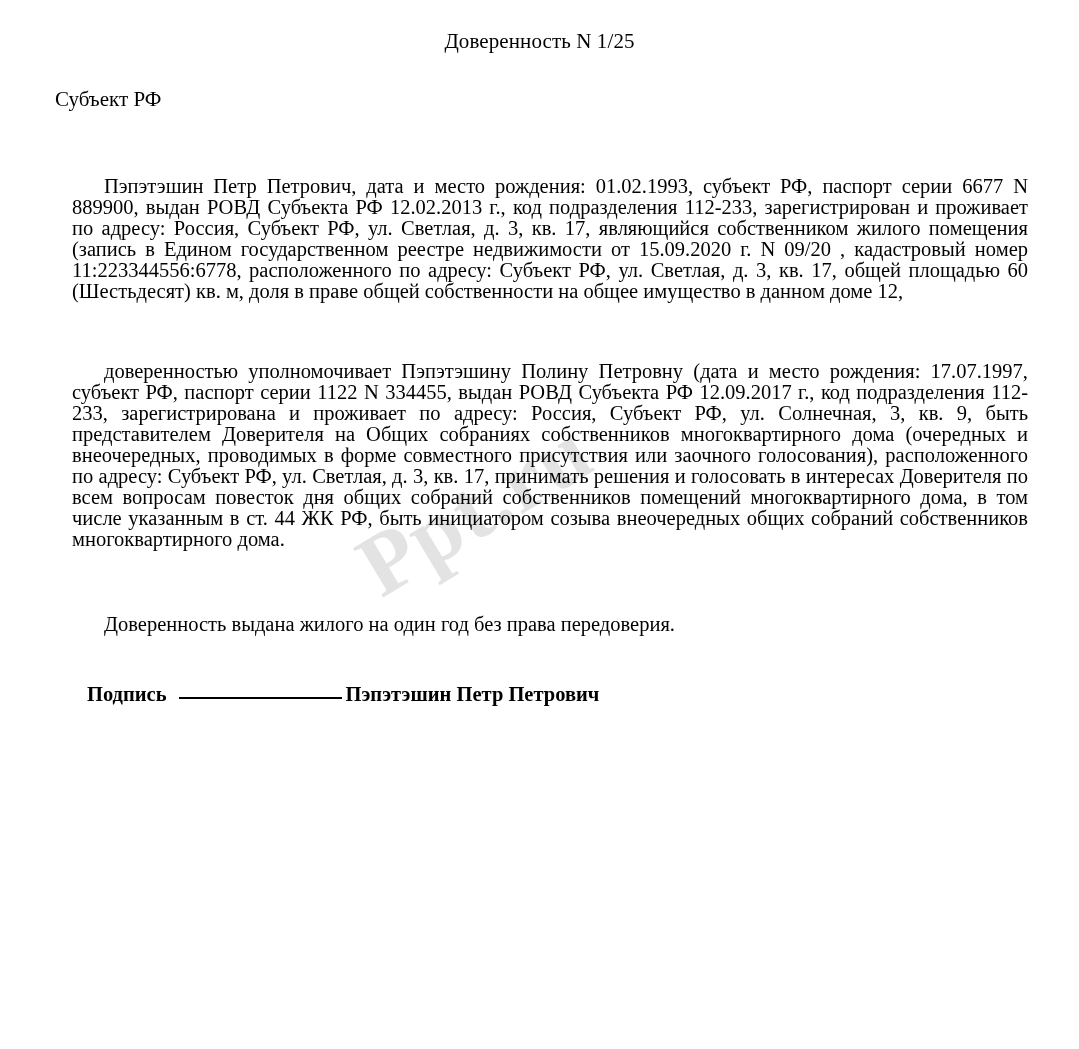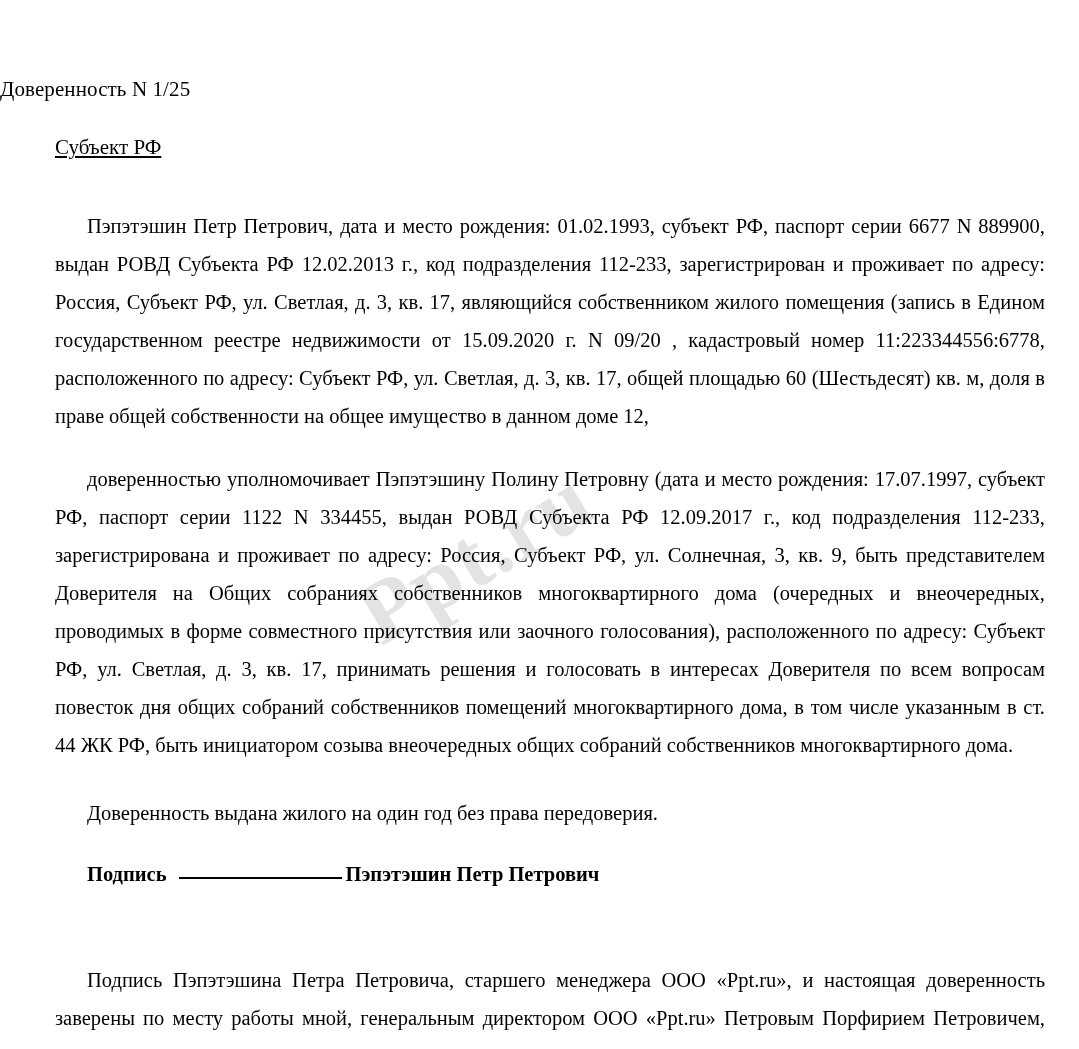--- a/index.html
+++ b/index.html
@@ -51,50 +51,49 @@
     top: 110px;
   }
 
   
   .content {
     position: relative;
     z-index: 1;
   }
 
   .doc-title {
-    text-align: left;
+    text-align: center;
     font-size: 21px;
     line-height: 28px;
     padding-top: 27px;
     letter-spacing: 0.1px;
-    margin-top: 48px;
   }
 
   .meta-row {
     display: flex;
     justify-content: space-between;
     align-items: baseline;
     margin-top: 30px;
     padding-left: 55px;
     padding-right: 34px;
     font-size: 21px;
     line-height: 28px;
   }
-  .meta-place { white-space: nowrap; text-decoration: underline; }
+  .meta-place { white-space: nowrap; }
   .meta-date  { white-space: nowrap; }
 
   .body-block {
     padding-left: 55px;
     padding-right: 34px;
   }
 
   p.para {
-    margin: 0;
+    margin: 17px;
     font-size: 20.5px;
-    line-height: 38px;
+    line-height: 21px;
     text-align: justify;
     text-indent: 32px;
     text-justify: inter-word;
     hyphens: none;
   }
 
   .gap-1 { height: 46px; }
   .gap-2 { height: 25px; }
   .gap-3 { height: 30px; }
   .gap-4 { height: 28px; }
@@ -150,20 +149,19 @@
       <p class="para">Доверенность выдана жилого на один год без права передоверия.</p>
 
       <div class="gap-4"></div>
 
       <div class="sig-line">
         <span class="sig-label">Подпись</span><span class="sig-rule"></span><span class="sig-name">Пэпэтэшин  Петр Петрович</span>
       </div>
 
       <div class="gap-5"></div>
 
-      <p class="para">Подпись Пэпэтэшина Петра Петровича, старшего менеджера ООО «Ppt.ru», и настоящая доверенность заверены по месту работы мной, генеральным директором ООО «Ppt.ru» Петровым Порфирием Петровичем, 09.06.2025.</p>
 
       <div class="gap-6"></div>
 
 
     </div>
   </div>
 </div>
 
 </body></html>

